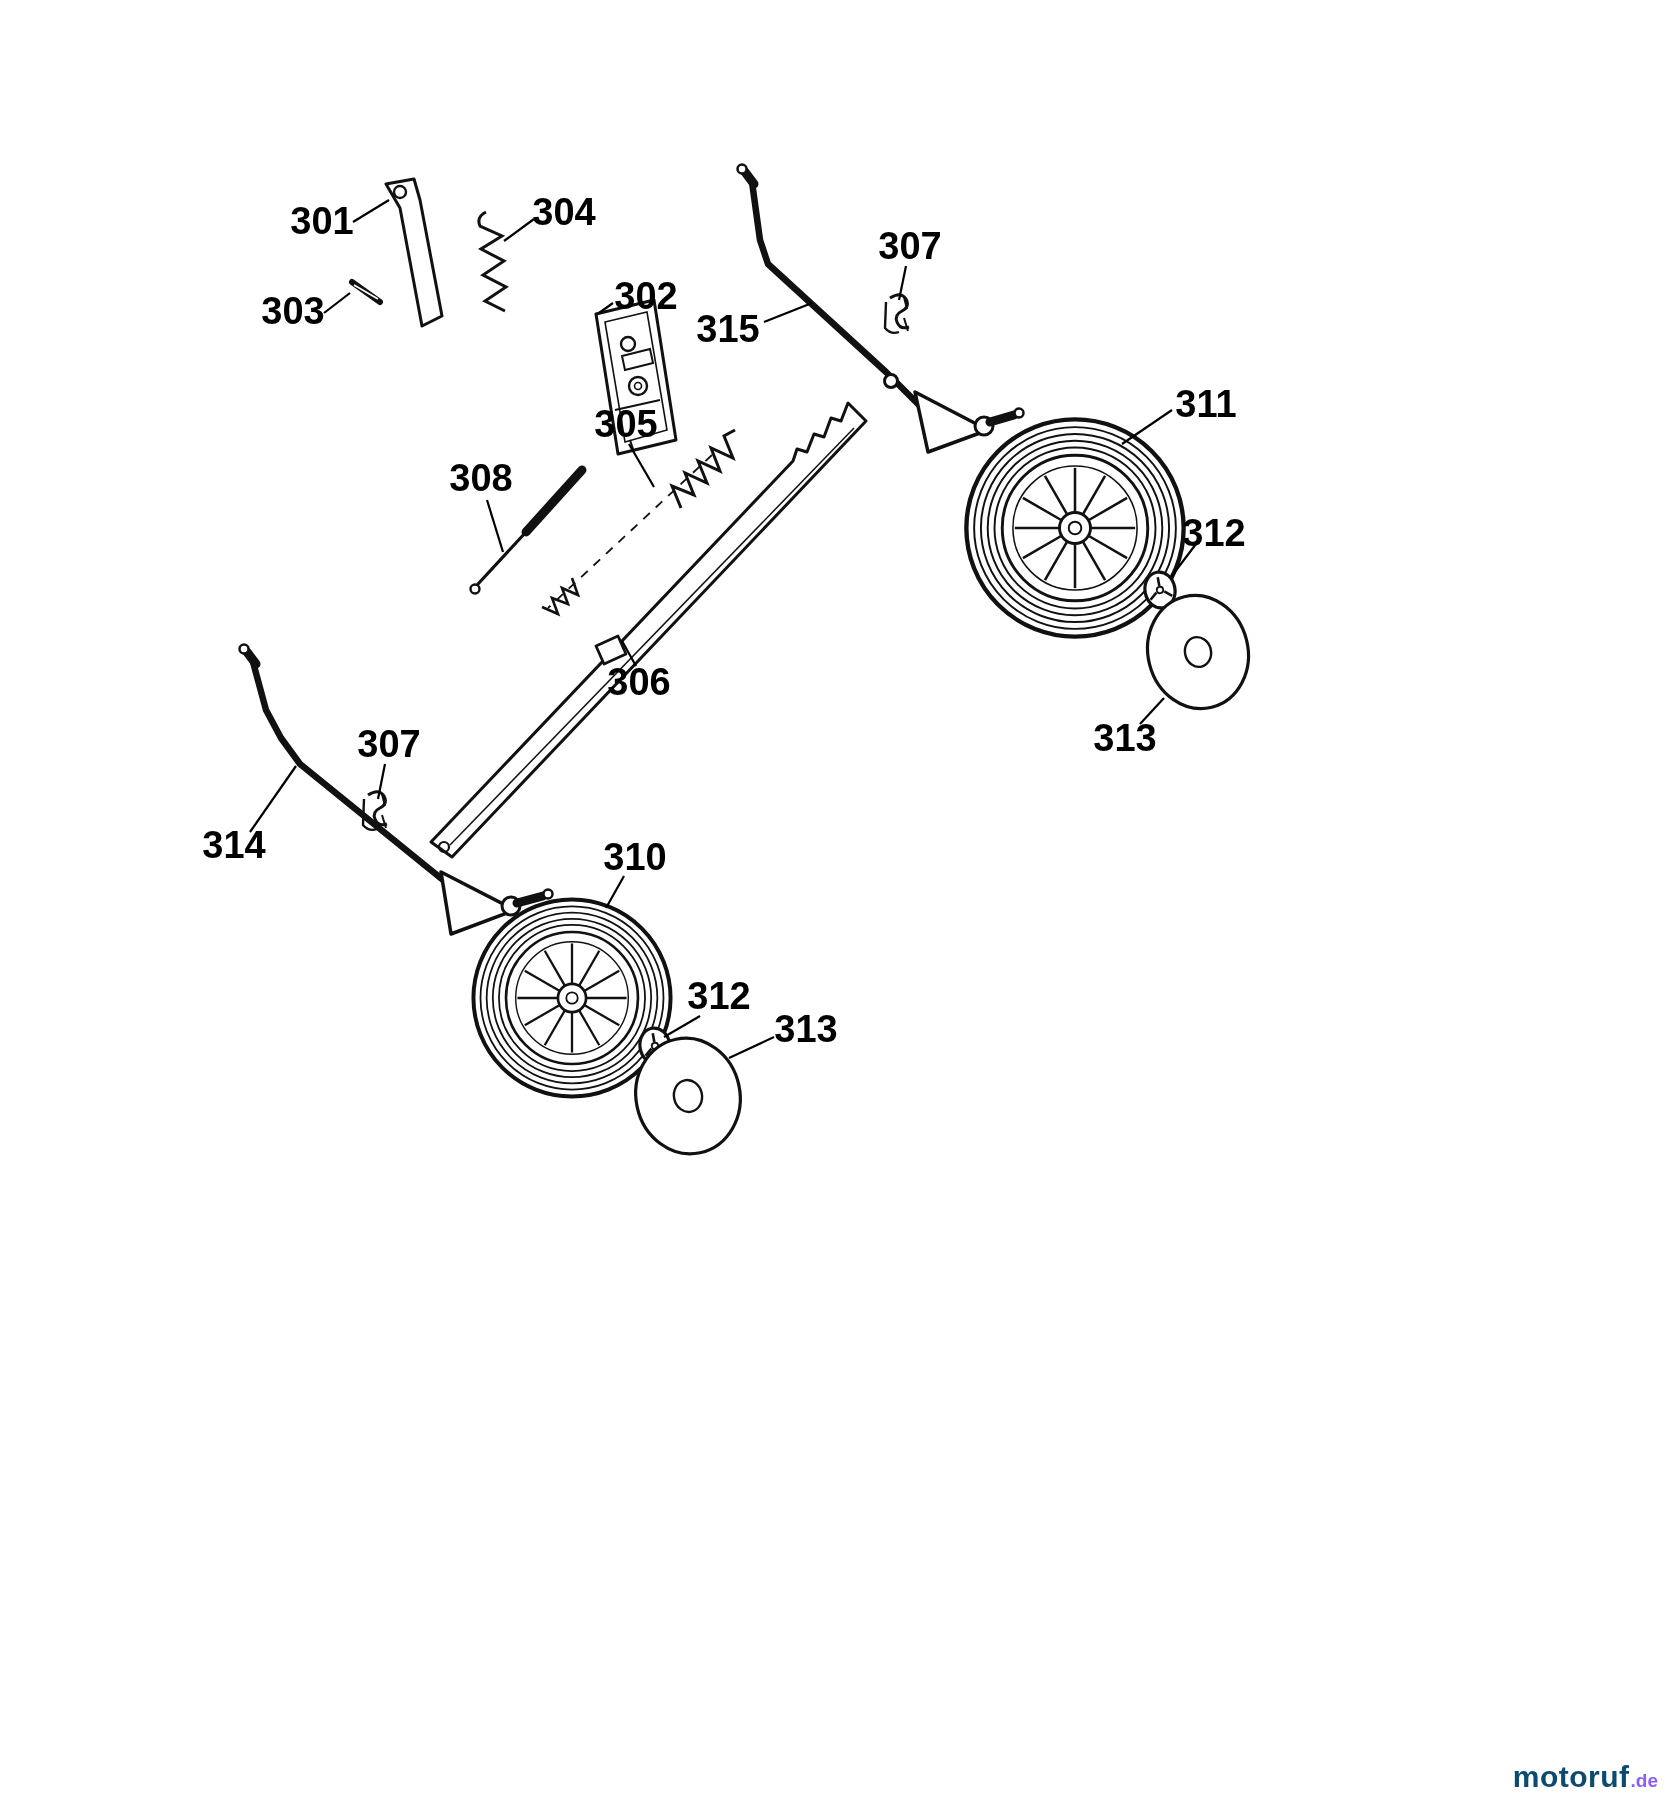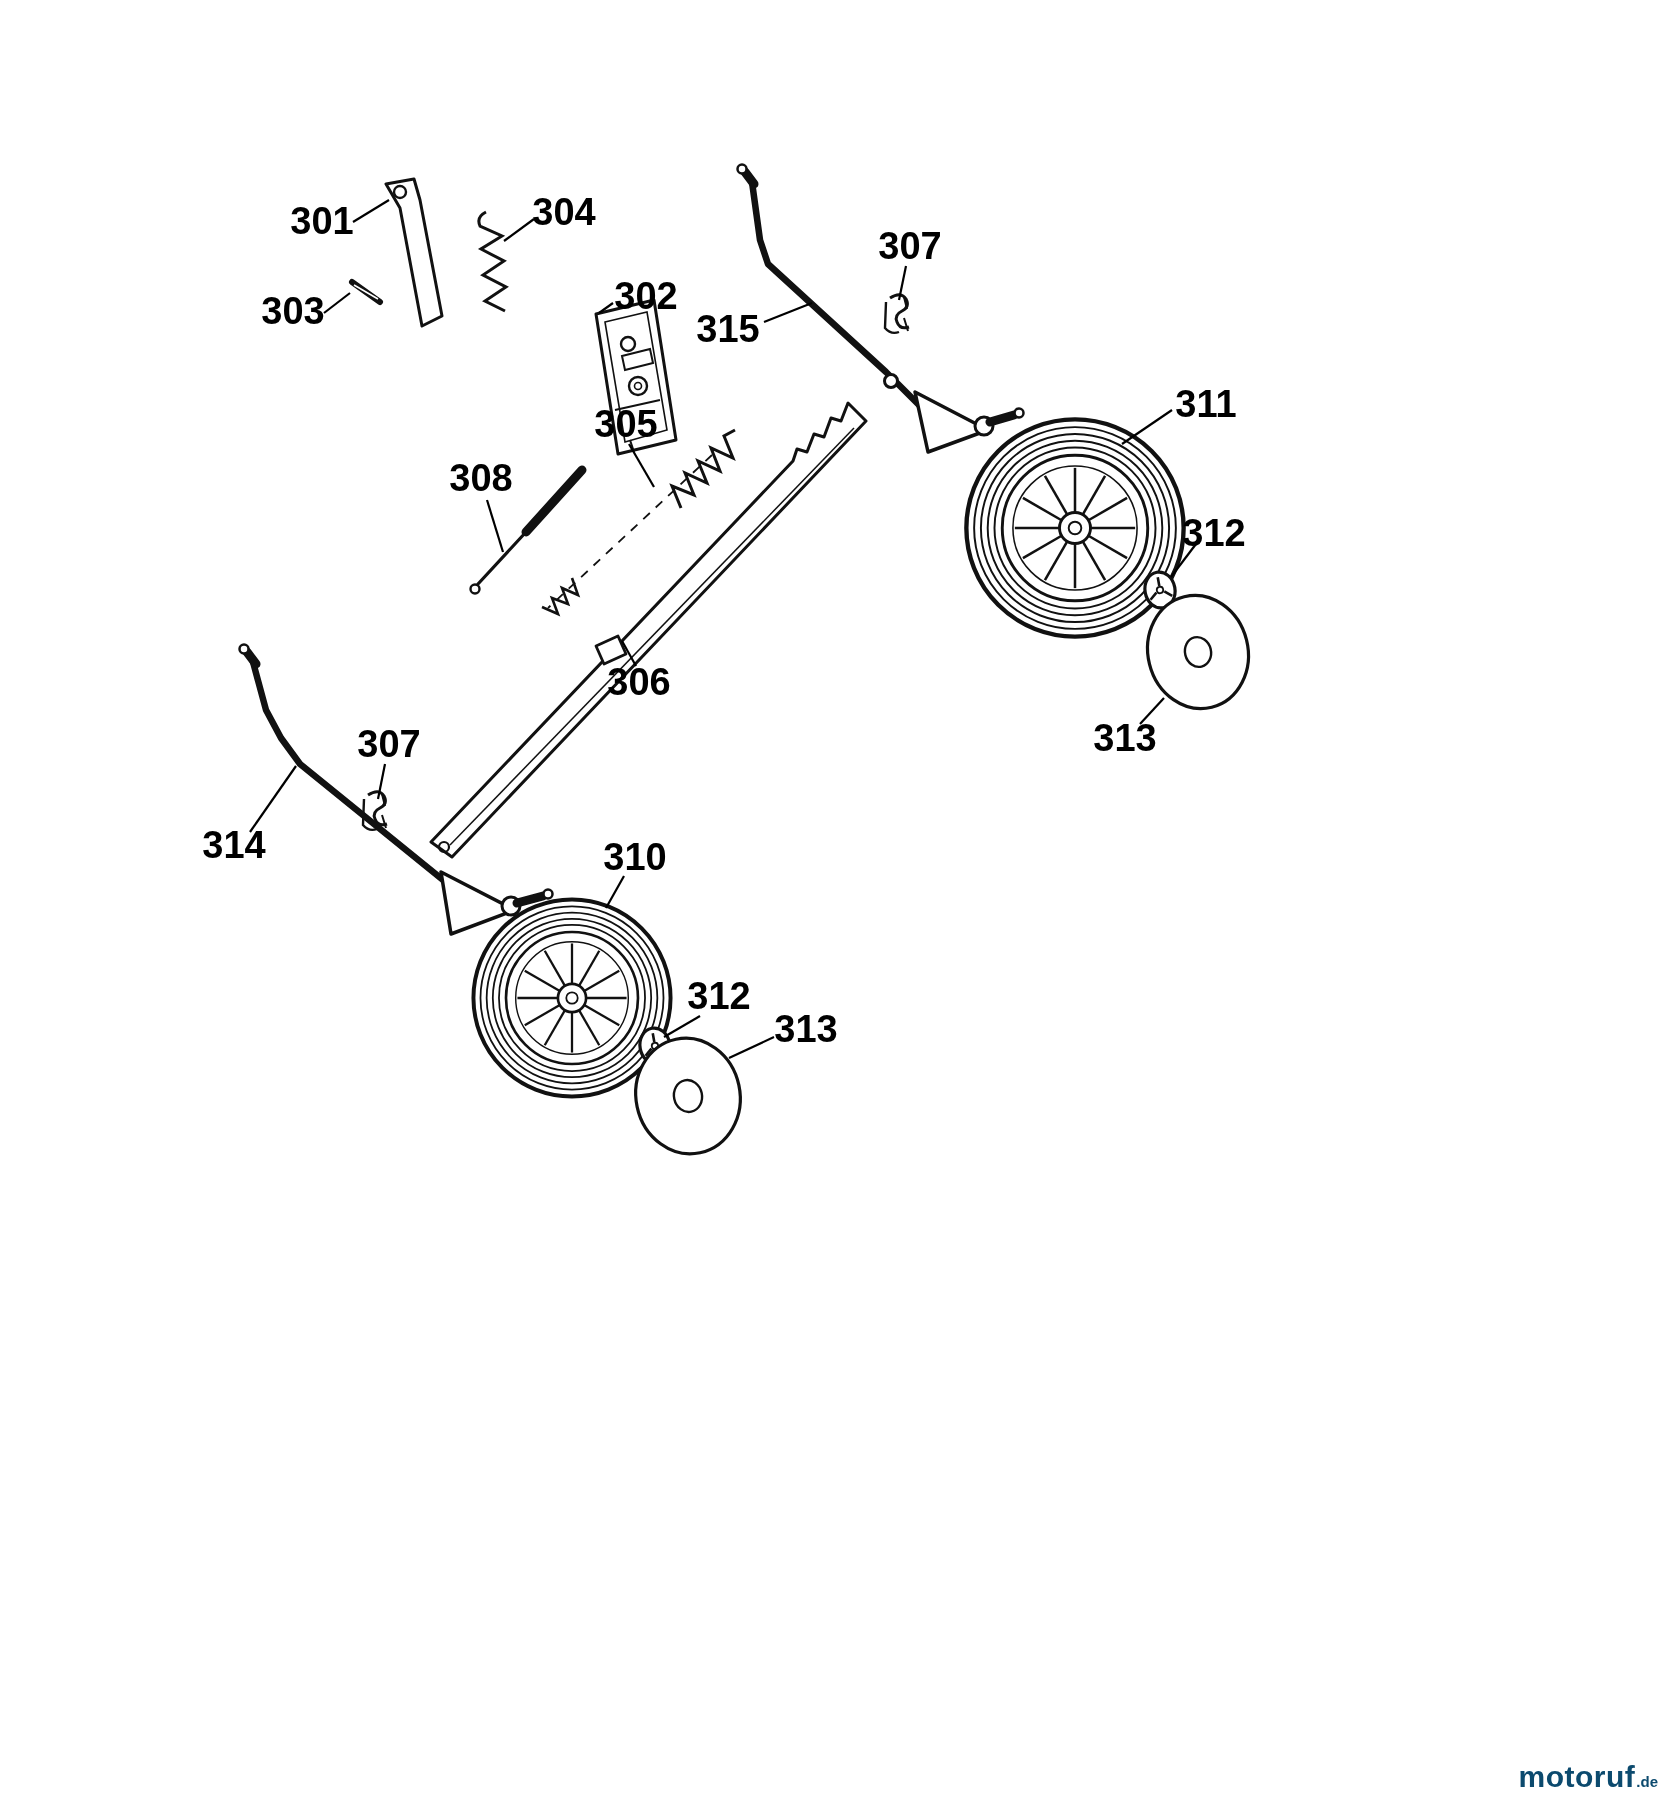--- a/index.html
+++ b/index.html
@@ -1,21 +1,21 @@
 <!DOCTYPE html>
 <html><head>
 <meta charset="utf-8">
 <style>
   html,body{margin:0;padding:0;background:#ffffff;}
   .canvas{position:relative;width:1668px;height:1800px;background:#ffffff;overflow:hidden;font-family:"Liberation Sans",sans-serif;text-align:right;}
   .diagram-svg{position:absolute;left:0;top:0;width:1668px;height:1800px;}
   .part-label{font-family:"Liberation Sans",sans-serif;font-weight:700;font-size:38px;fill:#000000;}
   .watermark{position:absolute;right:10px;bottom:6px;display:flex;align-items:baseline;gap:1px;}
   .wm-brand{font-weight:700;font-size:30px;color:#0c4a6e;letter-spacing:.5px;}
-  .wm-tld{font-weight:700;font-size:15px;color:#0c4a6e;}
+  .wm-tld{font-weight:700;font-size:19px;color:#8b5cf6;}
 </style>
 </head>
 <body>
 
 <div class="canvas">
   <svg class="diagram-svg" viewBox="0 0 1668 1800">
     <defs>
       <g id="wheel">
         <circle r="112" fill="#fff" stroke="#111" stroke-width="4.5"></circle>
         <circle r="104" fill="none" stroke="#111" stroke-width="2"></circle>

